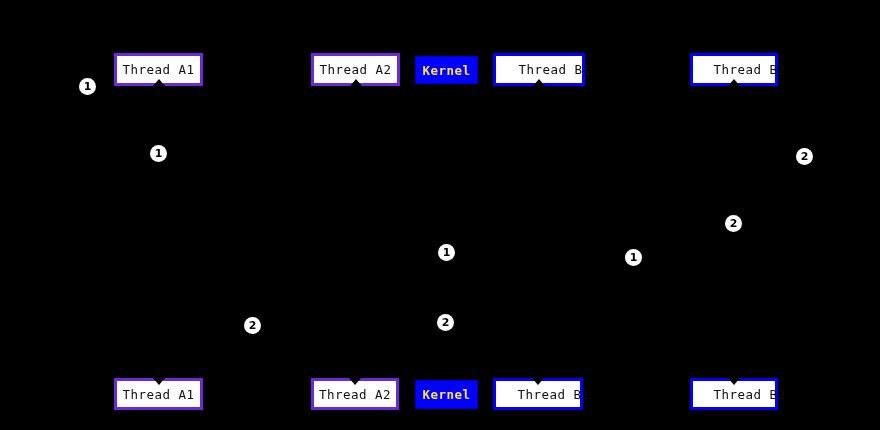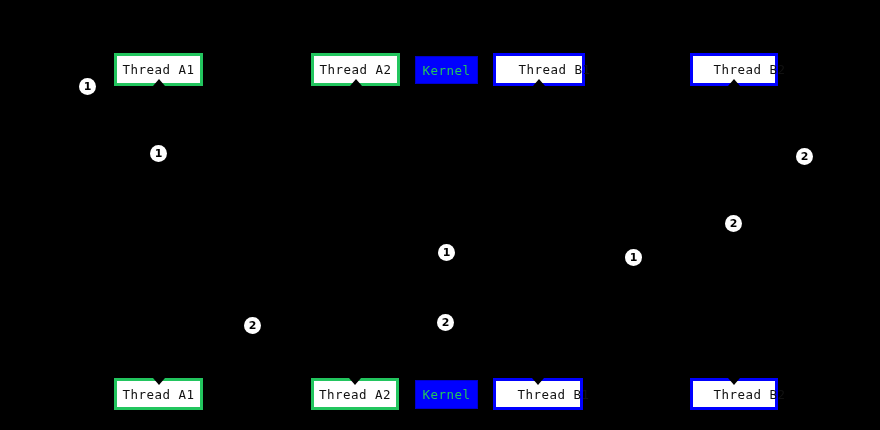--- a/index.html
+++ b/index.html
@@ -16,34 +16,34 @@
     font-family: "DejaVu Sans Mono", monospace;
   }
   .participant {
     position: absolute;
     background: #ffffff;
     box-sizing: border-box;
     display: flex;
     align-items: center;
     justify-content: center;
   }
-  .participant.thread-a { border: 3px solid #22c55e; }
+  .participant.thread-a { border: 3px solid #6d28d9; }
   .participant.thread-b { border: 3px solid #0000ff; padding-left: 31px; }
   .participant.kernel {
     background: #0000ff;
     border: 1px solid #0000cc;
   }
   .plabel {
     font-family: "DejaVu Sans Mono", monospace;
     font-size: 12.5px;
     color: #111111;
     white-space: nowrap;
     letter-spacing: 0.5px;
   }
-  .kernel .plabel { color: #22c55e; }
+  .kernel .plabel { color: #fde047; font-weight: bold; }
   
   .notch {
     position: absolute;
     left: 50%;
     transform: translateX(-50%);
     width: 0;
     height: 0;
     border-left: 6px solid transparent;
     border-right: 6px solid transparent;
   }

